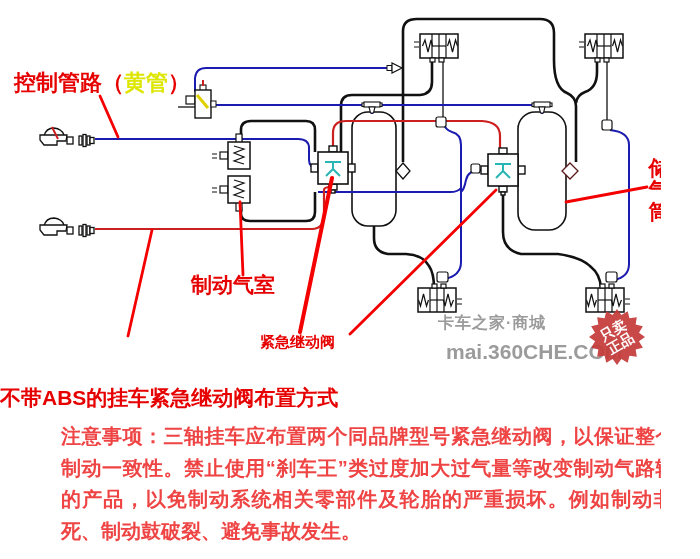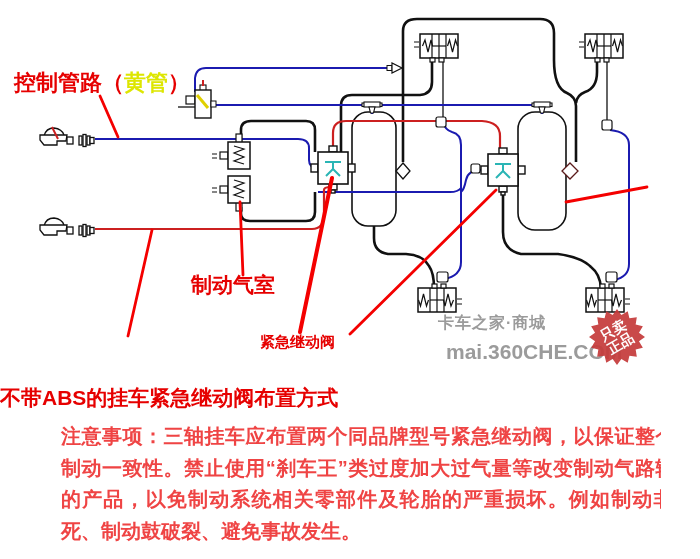--- a/index.html
+++ b/index.html
@@ -168,20 +168,21 @@
       <line x1="350" y1="334" x2="496" y2="190" stroke-width="2.8"></line>
       <line x1="566" y1="202" x2="647" y2="187" stroke-width="2.8"></line>
     </g>
   </svg>
 
   <div class="lbl" id="control-line-label" style="left:14px;top:71px;font-size:22px;">
     <span>控制管路（</span><span class="hl">黄管</span><span>）</span>
   </div>
   <div class="lbl" style="left:191px;top:274px;font-size:21px;">制动气室</div>
   <div class="lbl" style="left:260px;top:334px;font-size:15px;">紧急继动阀</div>
+  <div class="lbl" id="tank-label" style="left:646px;top:157px;font-size:21px;">储气筒</div>
 
   <div id="watermark-line1">卡车之家·商城</div>
   <div id="watermark-line2">mai.360CHE.COM</div>
   <div id="stamp">
     <div class="inner">
       <span>只卖</span>
       <span>正品</span>
     </div>
   </div>
 

